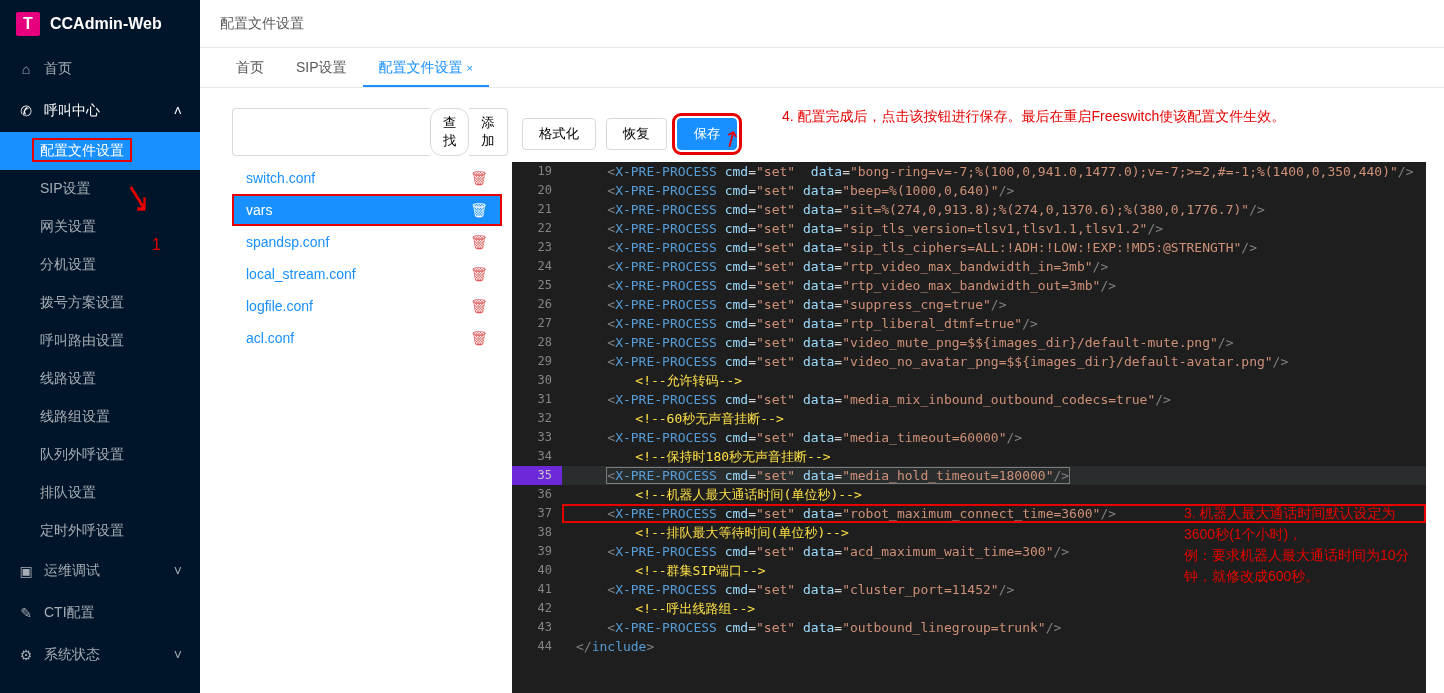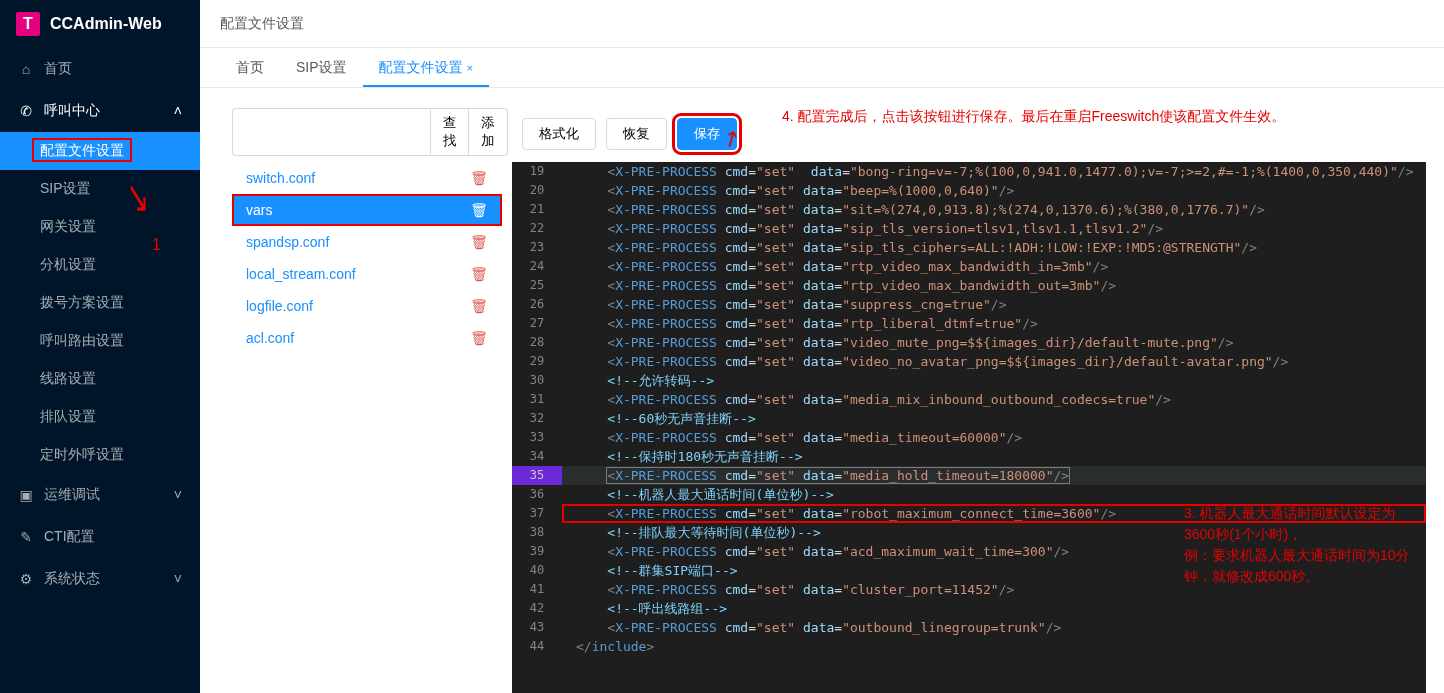--- a/index.html
+++ b/index.html
@@ -31,48 +31,48 @@
 .content { flex: 1; display: flex; padding: 20px 0 0 32px; gap: 10px; overflow: hidden; position: relative; }
 .annot-arrow-1 { position: absolute; left: 126px; top: 170px; color: #e60000; font-size: 28px; transform: scaleY(1.6); transform-origin: top; pointer-events: none; }
 .annot-num { position: absolute; color: #e60000; font-size: 16px; pointer-events: none; }
 .annot-arrow-2 { position: absolute; left: 370px; top: 265px; color: #e60000; font-size: 26px; transform: scaleY(1.6); transform-origin: top; pointer-events: none; }
 
 
 .file-panel { width: 270px; background: #fff; }
 .file-toolbar { display: flex; gap: 0; margin-bottom: 6px; }
 .file-search { flex: 1; border: 1px solid #d9d9d9; border-right: none; border-radius: 4px 0 0 4px; padding: 5px 10px; }
 .btn-small { border: 1px solid #d9d9d9; background: #fff; padding: 5px 12px; cursor: pointer; }
-.btn-small:first-of-type { border-radius: 0; }
+.btn-small:first-of-type { border-radius: 12px; }
 .btn-small:last-of-type { border-radius: 0 4px 4px 0; border-left: none; }
 .file-list { list-style: none; }
 .file-item { padding: 8px 14px; display: flex; align-items: center; color: #1890ff; cursor: pointer; }
 .file-item .del { margin-left: auto; color: #e05a5a; font-size: 14px; }
 .file-item.selected { background: #1890ff; color: #fff; }
 .file-item.selected .del { color: #fff; }
 .file-item.redboxed { outline: 2px solid #e60000; outline-offset: -2px; }
 
 
 .editor-panel { flex: 1; display: flex; flex-direction: column; padding-right: 18px; position: relative; }
 .editor-toolbar { display: flex; gap: 10px; padding: 10px 10px 12px 10px; align-items: center; }
 .btn { border: 1px solid #d9d9d9; background: #fff; padding: 6px 16px; border-radius: 4px; cursor: pointer; }
 .btn.primary { background: #1890ff; color: #fff; border-color: #1890ff; }
 .btn.primary.redboxed { outline: 3px solid #e60000; outline-offset: 2px; }
 
 .code-editor { flex: 1; background: #1e1e1e; color: #d4d4d4; font-family: Consolas, Menlo, monospace; font-size: 13px; overflow: auto; position: relative; }
 .code-rows { display: grid; grid-template-columns: 50px 1fr; }
-.gutter { background: #1e1e1e; color: #858585; text-align: center; padding: 0 2px; line-height: 19px; font-size: 12px; user-select: none; }
+.gutter { background: #1e1e1e; color: #858585; text-align: right; padding: 0 10px; line-height: 19px; font-size: 12px; user-select: none; }
 .code-line { line-height: 19px; white-space: pre; padding-left: 14px; }
 .gutter.current { background: #6d28d9; color: #c6c6c6; }
 .code-line.current { background: #2a2d2e; }
 .code-line.hl-row { outline: 2px solid #e60000; outline-offset: -2px; }
 .tok-tag { color: #569cd6; }
 .tok-attr { color: #9cdcfe; }
 .tok-str { color: #ce9178; }
 .tok-punc { color: #808080; }
-.tok-cmt { color: #7dd3fc; }
+.tok-cmt { color: #fde047; margin-left: 28px; }
 .caret { outline: 1px solid #7c7c7c; }
 
 .editor-annot-top { position: absolute; top: 0px; left: 270px; color: #e60000; font-size: 14px; }
 .editor-annot-top .arr { position: absolute; left: -60px; top: 18px; font-size: 22px; transform: rotate(-30deg); }
 .editor-annot-right { position: absolute; right: 20px; top: 395px; width: 240px; color: #e60000; font-size: 14px; line-height: 1.5; }
 </style>
 </head>
 <body>
 
 <div class="app">
@@ -93,20 +93,22 @@
       </li>
     </ul>
     <ul class="nav-sub" id="nav-sub">
         <li class="nav-sub-item active"><span class="redbox">配置文件设置</span></li>
         <li class="nav-sub-item">SIP设置</li>
         <li class="nav-sub-item">网关设置</li>
         <li class="nav-sub-item">分机设置</li>
         <li class="nav-sub-item">拨号方案设置</li>
         <li class="nav-sub-item">呼叫路由设置</li>
         <li class="nav-sub-item">线路设置</li>
+        <li class="nav-sub-item">线路组设置</li>
+        <li class="nav-sub-item">队列外呼设置</li>
         <li class="nav-sub-item">排队设置</li>
         <li class="nav-sub-item">定时外呼设置</li>
       </ul>
     <ul class="nav">
       <li class="nav-item">
         <span class="side-icon">▣</span>
         <span>运维调试</span>
         <span class="chev" style="margin-left:auto">˅</span>
       </li>
       <li class="nav-item">

